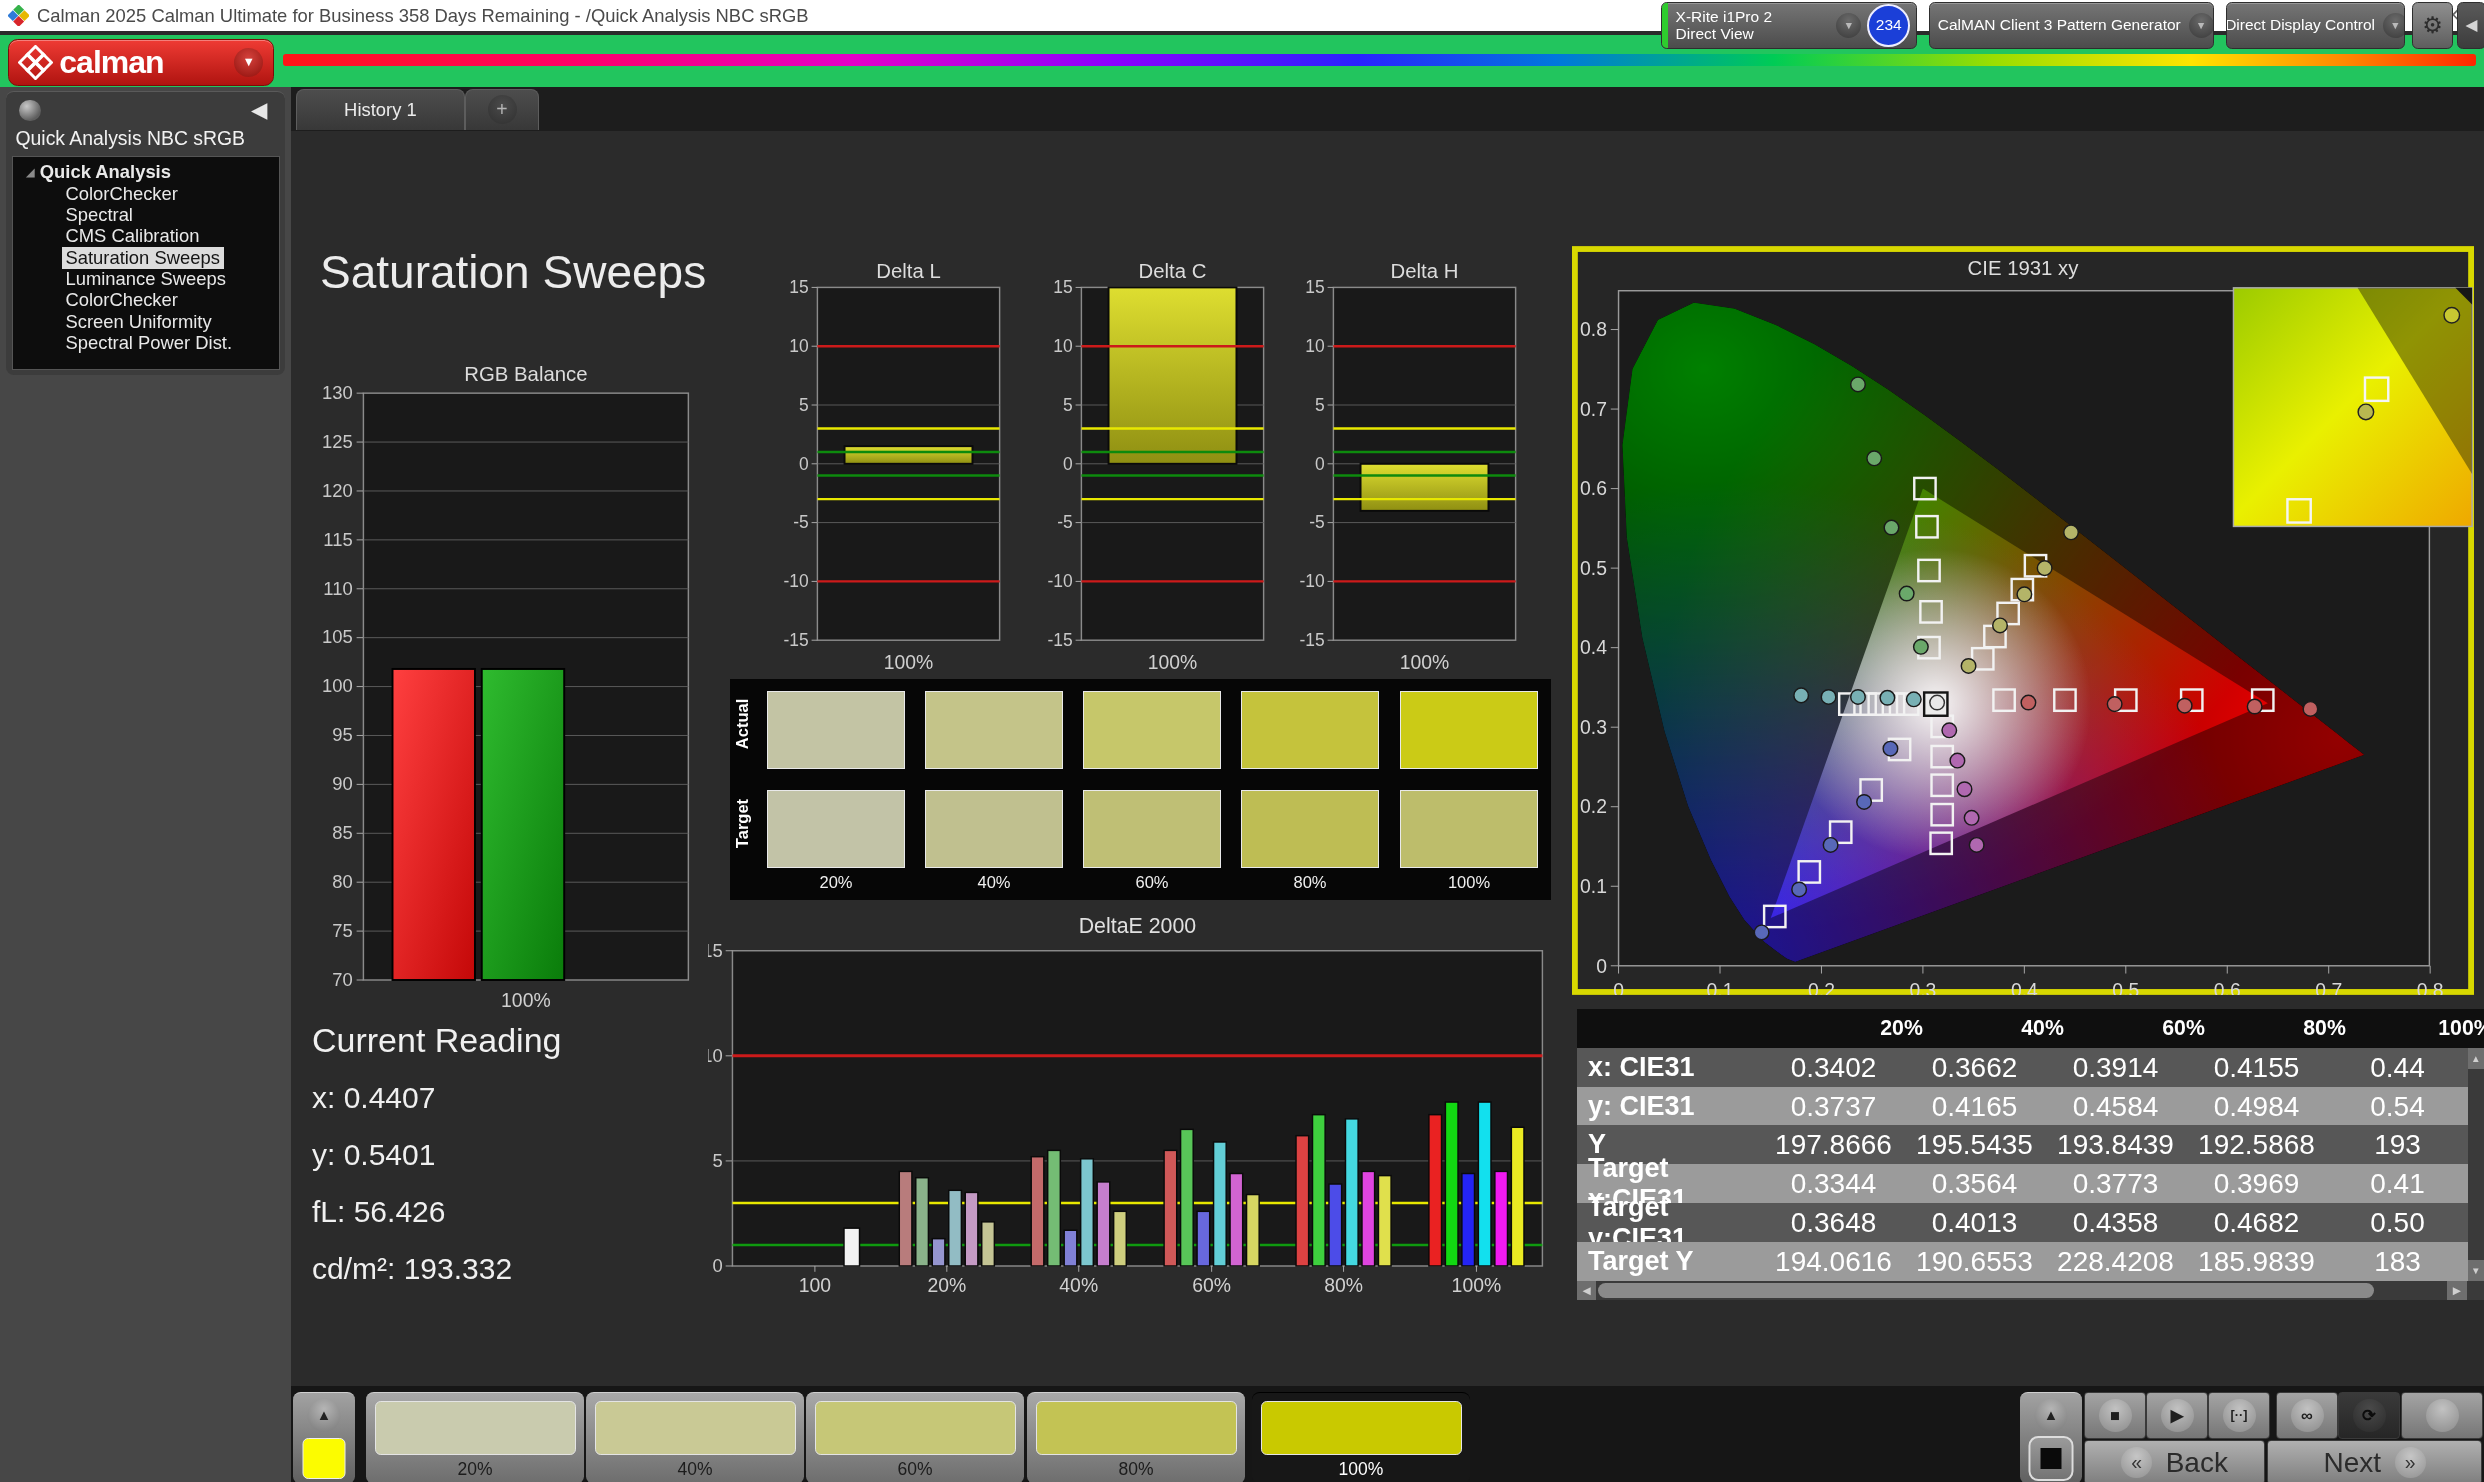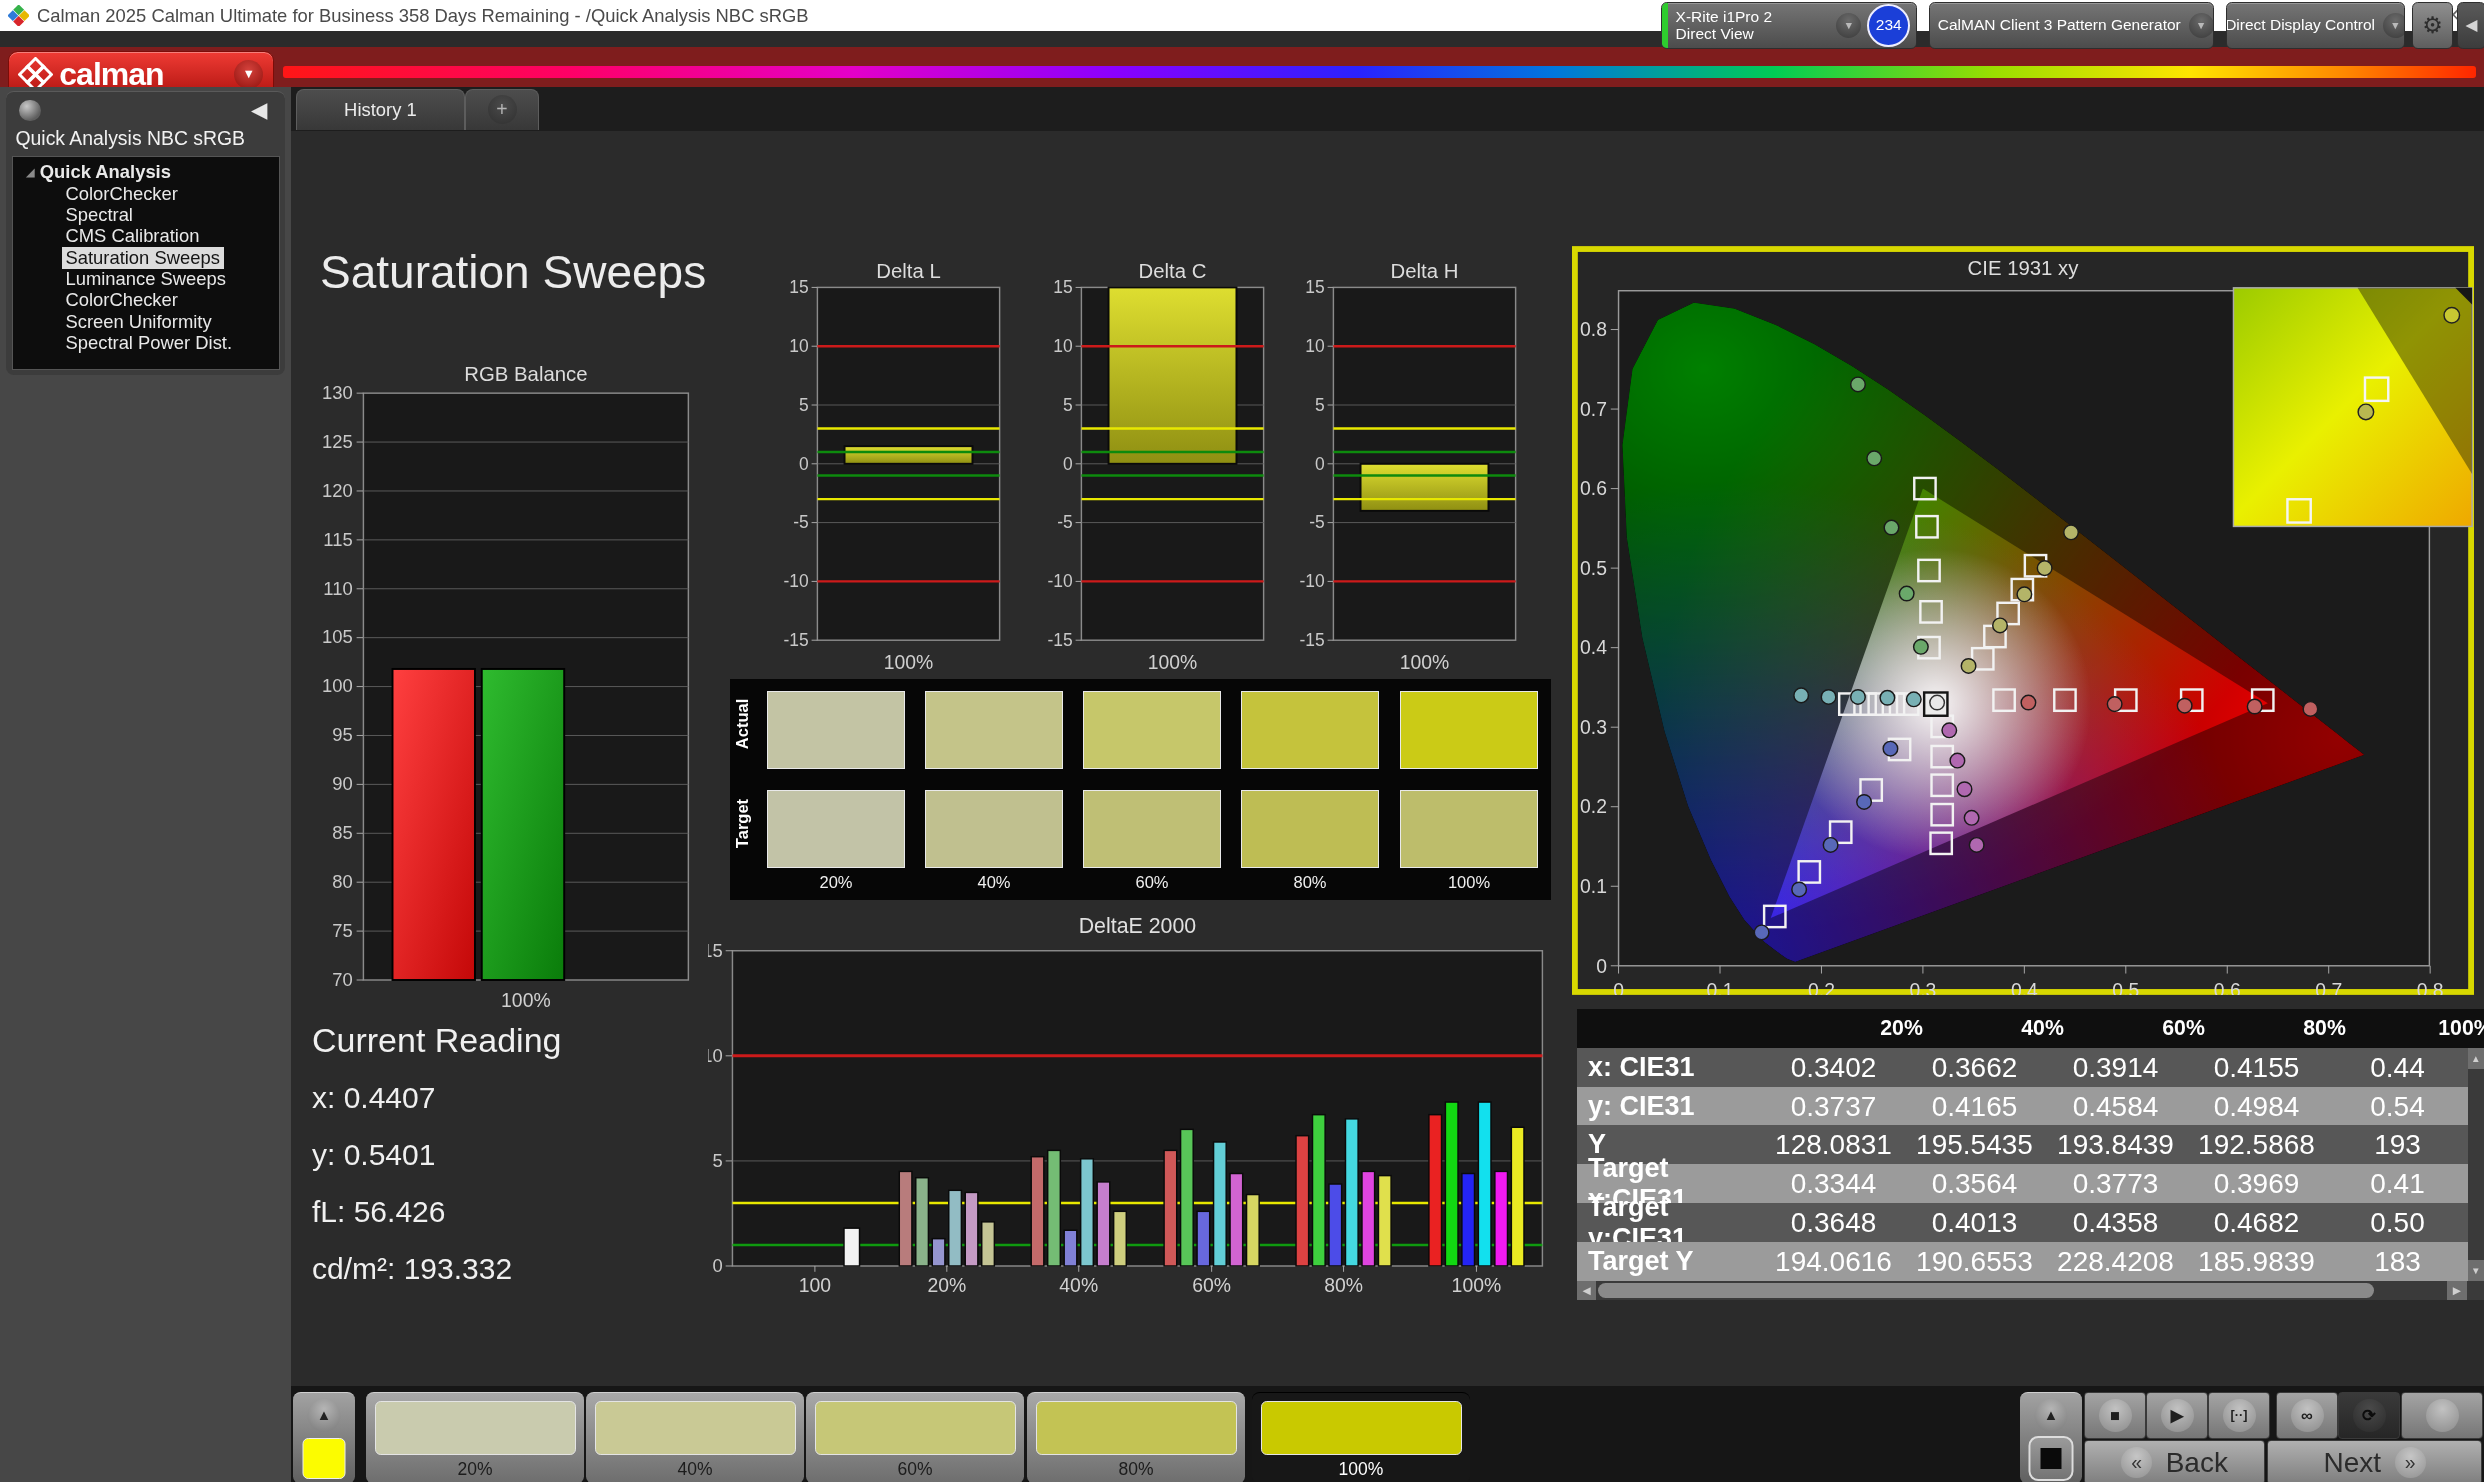--- a/index.html
+++ b/index.html
@@ -5,21 +5,21 @@
   html,body{margin:0;padding:0;background:#000;}
   #root{position:relative;width:2484px;height:1483px;overflow:hidden;background:#2b2b2b;
         font-family:"Liberation Sans",sans-serif;-webkit-font-smoothing:antialiased;}
   .abs{position:absolute;}
   
   #titlebar{left:0;top:0;width:2484px;height:31px;background:#ffffff;display:flex;align-items:center;}
   #titlebar .ttext{font-size:18.4px;color:#4a4a4a;margin-left:7.8px;white-space:nowrap;}
   .winbtn{width:62px;height:31px;display:flex;align-items:center;justify-content:center;
           color:#666;font-size:17.5px;}
   
-  #appheader{left:0;top:47px;width:2484px;height:56px;background:#7f1d1d;}
+  #appheader{left:0;top:35px;width:2484px;height:56px;background:#22c55e;}
   #calmanbtn{left:7.8px;top:3.9px;width:264px;height:45px;border-radius:9.7px;
      background:linear-gradient(#ef3b34,#b01410);border:1px solid #7c0c08;
      display:flex;align-items:center;box-shadow:inset 0 1px 0 rgba(255,255,255,.35);}
   #calmanbtn .word{color:#fff;font-size:32px;font-weight:bold;letter-spacing:-1px;margin-left:5.8px;}
   #calmanbtn .dd{margin-left:auto;margin-right:9.7px;width:29px;height:29px;border-radius:50%;
      background:radial-gradient(circle at 50% 35%,#d5423c,#8f100c);display:flex;align-items:center;
      justify-content:center;color:#fff;font-size:12.6px;}
   #rainbow{left:283px;top:19.4px;width:2193px;height:11.6px;border-radius:2.9px;
      background:linear-gradient(90deg,#ff1616 0%,#ff0066 13%,#e400c8 26%,#8a00ff 38%,#2a22ff 49%,
        #0077dd 58%,#00cc55 68%,#9ade00 78%,#ffe400 87%,#ff8800 94%,#ff2600 100%);}
@@ -654,21 +654,21 @@
       <div class="trow" style="top:78px;background:#9b9b9b">
       <span class="rl">y: CIE31</span>
         <span class="rv">0.3737</span>
         <span class="rv">0.4165</span>
         <span class="rv">0.4584</span>
         <span class="rv">0.4984</span>
         <span class="rv">0.54</span>
       </div>
       <div class="trow" style="top:116px;background:#575757">
       <span class="rl">Y</span>
-        <span class="rv">128.0831</span>
+        <span class="rv">197.8666</span>
         <span class="rv">195.5435</span>
         <span class="rv">193.8439</span>
         <span class="rv">192.5868</span>
         <span class="rv">193</span>
       </div>
       <div class="trow" style="top:155px;background:#9b9b9b">
       <span class="rl">Target x:CIE31</span>
         <span class="rv">0.3344</span>
         <span class="rv">0.3564</span>
         <span class="rv">0.3773</span>

